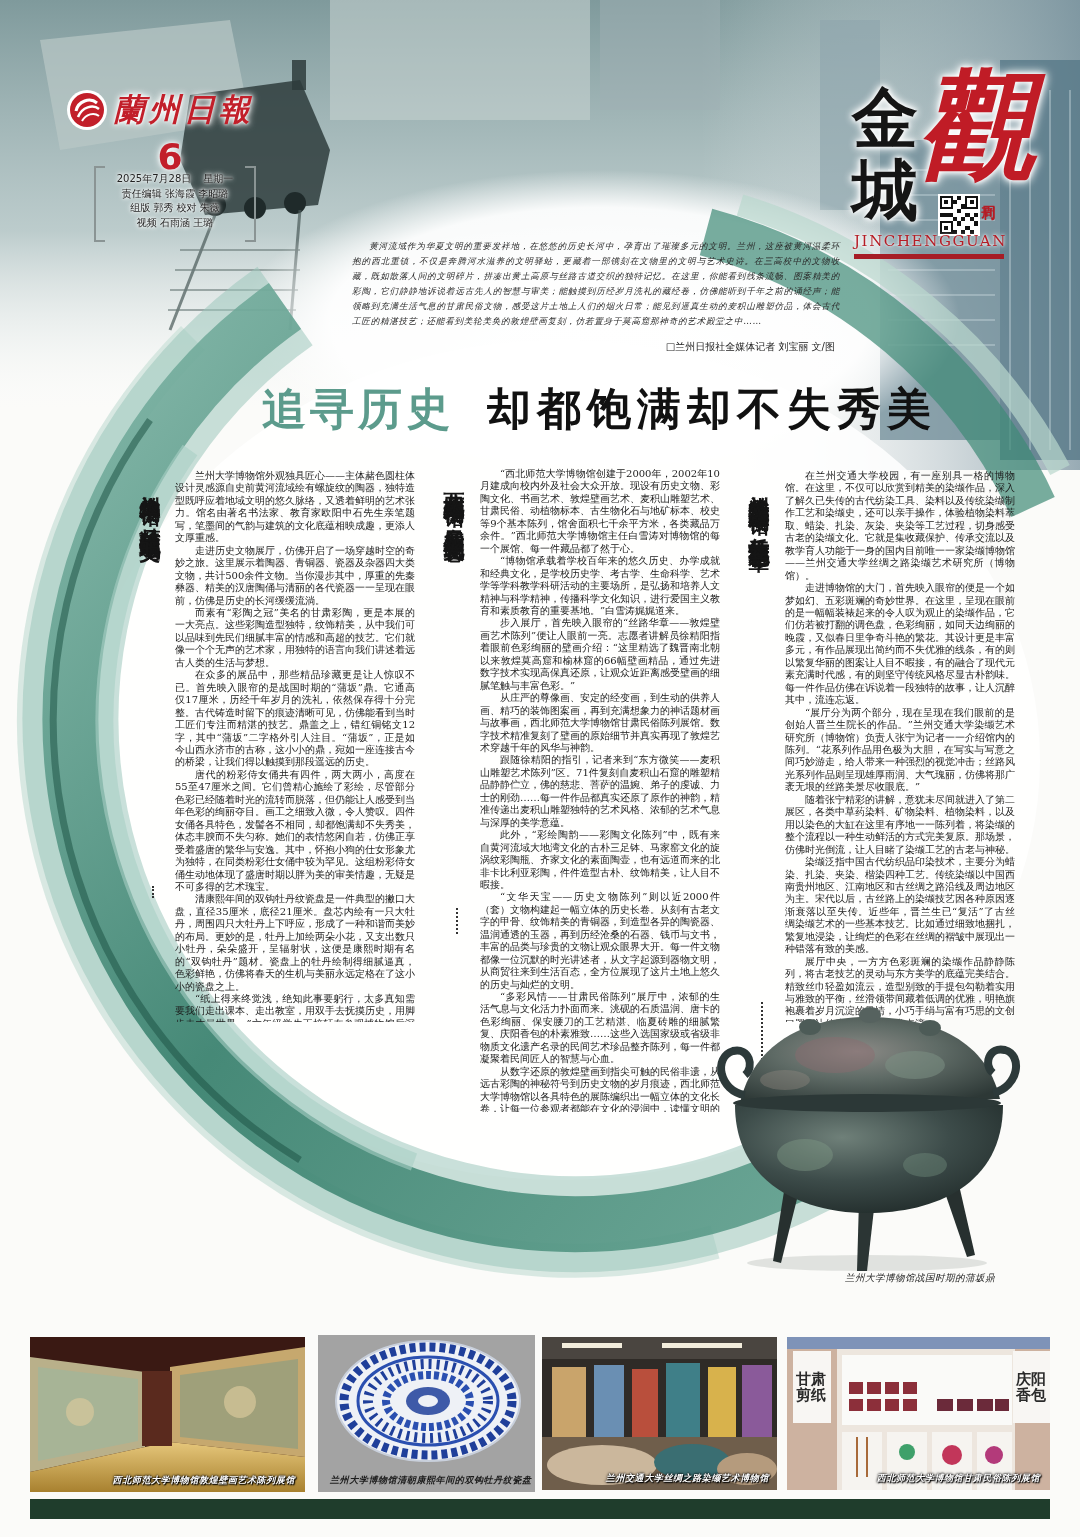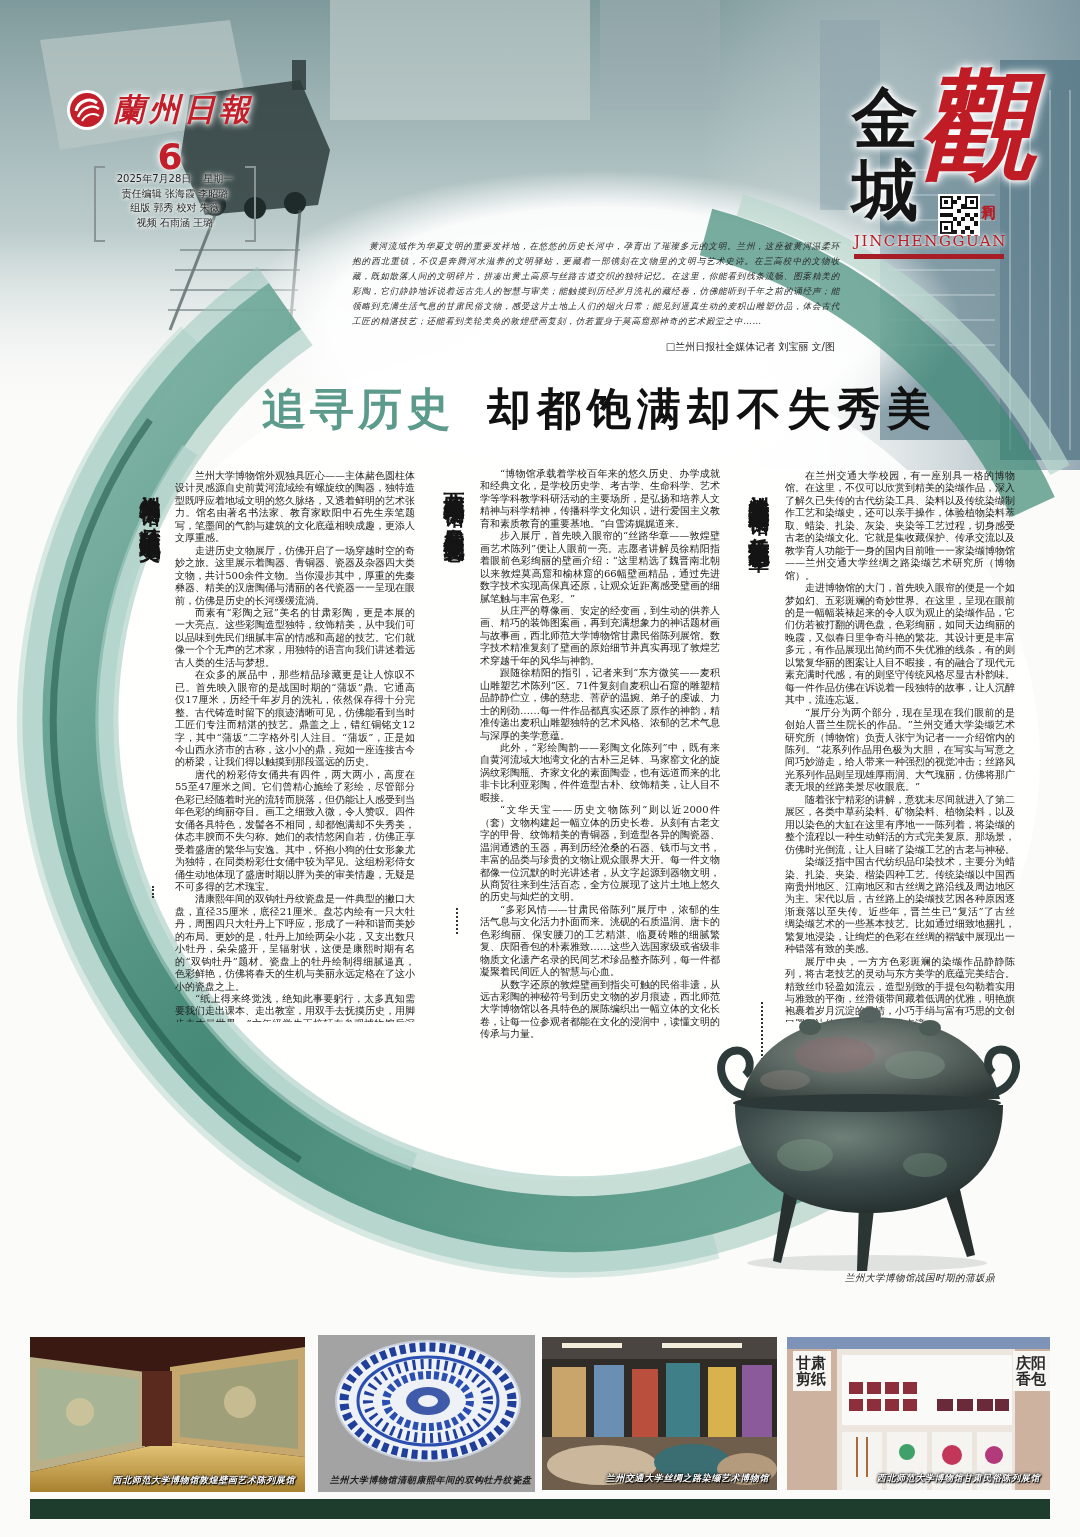--- a/index.html
+++ b/index.html
@@ -100,21 +100,21 @@
   .photo { overflow:hidden; }
   .photo svg { position:absolute; left:0; top:0; }
   .cap {
     position:absolute; bottom:5px; font-family:"DejaVu Serif", serif; font-style:italic; font-weight:bold;
     font-size:9px; letter-spacing:0.6px; white-space:nowrap;
   }
   .cap.light { color:#fff; text-shadow:0 0 2px #000, 0 0 3px #000, 1px 1px 1px #000; }
   .cap.dark { color:#1c1c1c; }
   .sign {
     position:absolute; font-family:"DejaVu Sans", sans-serif; font-weight:bold; font-size:15px;
-    line-height:16px; color:#2a2a2a; background:#f8f6f3; padding:4px 3px;
+    line-height:16px; color:#2a2a2a; background:#f8f6f3; padding:20px 3px;
   }
   .footer-bar { left:30px; top:1499px; width:1020px; height:20px; background:#1f3d2c; }
 </style>
 </head>
 <body>
 
 <svg class="bg" width="1080" height="1537" viewBox="0 0 1080 1537">
   <defs>
     <linearGradient id="topfade" x1="0" y1="0" x2="0" y2="1">
       <stop offset="0" stop-color="#7f9a9c"></stop>
@@ -259,20 +259,21 @@
   <p>而素有“彩陶之冠”美名的甘肃彩陶，更是本展的一大亮点。这些彩陶造型独特，纹饰精美，从中我们可以品味到先民们细腻丰富的情感和高超的技艺。它们就像一个个无声的艺术家，用独特的语言向我们讲述着远古人类的生活与梦想。</p>
   <p>在众多的展品中，那些精品珍藏更是让人惊叹不已。首先映入眼帘的是战国时期的“蒲坂”鼎。它通高仅17厘米，历经千年岁月的洗礼，依然保存得十分完整。古代铸造时留下的痕迹清晰可见，仿佛能看到当时工匠们专注而精湛的技艺。鼎盖之上，错红铜铭文12字，其中“蒲坂”二字格外引人注目。“蒲坂”，正是如今山西永济市的古称，这小小的鼎，宛如一座连接古今的桥梁，让我们得以触摸到那段遥远的历史。</p>
   <p>唐代的粉彩侍女俑共有四件，两大两小，高度在55至47厘米之间。它们曾精心施绘了彩绘，尽管部分色彩已经随着时光的流转而脱落，但仍能让人感受到当年色彩的绚丽夺目。画工之细致入微，令人赞叹。四件女俑各具特色，发髻各不相同，却都饱满却不失秀美，体态丰腴而不失匀称。她们的表情悠闲自若，仿佛正享受着盛唐的繁华与安逸。其中，怀抱小狗的仕女形象尤为独特，在同类粉彩仕女俑中较为罕见。这组粉彩侍女俑生动地体现了盛唐时期以胖为美的审美情趣，无疑是不可多得的艺术瑰宝。</p>
   <p>清康熙年间的双钩牡丹纹瓷盘是一件典型的撇口大盘，直径35厘米，底径21厘米。盘芯内绘有一只大牡丹，周围四只大牡丹上下呼应，形成了一种和谐而美妙的布局。更妙的是，牡丹上加绘两朵小花，又支出数只小牡丹，朵朵盛开，呈辐射状，这便是康熙时期有名的“双钩牡丹”题材。瓷盘上的牡丹绘制得细腻逼真，色彩鲜艳，仿佛将春天的生机与美丽永远定格在了这小小的瓷盘之上。</p>
   <p>“纸上得来终觉浅，绝知此事要躬行，太多真知需要我们走出课本、走出教室，用双手去抚摸历史，用脚步去丈量世界。”六年级学生王梓轩在参观博物馆后深有感触，暗暗决定要常常走进博物馆，让这些跨越时空的文物与故事，丰盈自己的成长之路。</p>
 </div>
 
 <div class="abs vtitle" style="left:440px; top:476px;">西北师范大学博物馆：多元展厅编制文化长卷</div>
 <div class="abs vdots" style="left:456px; top:908px; height:26px;"></div>
 <div class="abs col-text" style="left:480px; top:468px; width:240px; height:644px;">
+  <p>“西北师范大学博物馆创建于2000年，2002年10月建成向校内外及社会大众开放。现设有历史文物、彩陶文化、书画艺术、敦煌壁画艺术、麦积山雕塑艺术、甘肃民俗、动植物标本、古生物化石与地矿标本、校史等9个基本陈列，馆舍面积七千余平方米，各类藏品万余件。”西北师范大学博物馆主任白雪涛对博物馆的每一个展馆、每一件藏品都了然于心。</p>
   <p>“博物馆承载着学校百年来的悠久历史、办学成就和经典文化，是学校历史学、考古学、生命科学、艺术学等学科教学科研活动的主要场所，是弘扬和培养人文精神与科学精神，传播科学文化知识，进行爱国主义教育和素质教育的重要基地。”白雪涛娓娓道来。</p>
   <p>步入展厅，首先映入眼帘的“丝路华章——敦煌壁画艺术陈列”便让人眼前一亮。志愿者讲解员徐精阳指着眼前色彩绚丽的壁画介绍：“这里精选了魏晋南北朝以来敦煌莫高窟和榆林窟的66幅壁画精品，通过先进数字技术实现高保真还原，让观众近距离感受壁画的细腻笔触与丰富色彩。”</p>
   <p>从庄严的尊像画、安定的经变画，到生动的供养人画、精巧的装饰图案画，再到充满想象力的神话题材画与故事画，西北师范大学博物馆甘肃民俗陈列展馆。数字技术精准复刻了壁画的原始细节并真实再现了敦煌艺术穿越千年的风华与神韵。</p>
   <p>跟随徐精阳的指引，记者来到“东方微笑——麦积山雕塑艺术陈列”区。71件复刻自麦积山石窟的雕塑精品静静伫立，佛的慈悲、菩萨的温婉、弟子的虔诚、力士的刚劲……每一件作品都真实还原了原作的神韵，精准传递出麦积山雕塑独特的艺术风格、浓郁的艺术气息与深厚的美学意蕴。</p>
   <p>此外，“彩绘陶韵——彩陶文化陈列”中，既有来自黄河流域大地湾文化的古朴三足钵、马家窑文化的旋涡纹彩陶瓶、齐家文化的素面陶壶，也有远道而来的北非卡比利亚彩陶，件件造型古朴、纹饰精美，让人目不暇接。</p>
   <p>“文华天宝——历史文物陈列”则以近2000件（套）文物构建起一幅立体的历史长卷。从刻有古老文字的甲骨、纹饰精美的青铜器，到造型各异的陶瓷器、温润通透的玉器，再到历经沧桑的石器、钱币与文书，丰富的品类与珍贵的文物让观众眼界大开。每一件文物都像一位沉默的时光讲述者，从文字起源到器物文明，从商贸往来到生活百态，全方位展现了这片土地上悠久的历史与灿烂的文明。</p>
   <p>“多彩风情——甘肃民俗陈列”展厅中，浓郁的生活气息与文化活力扑面而来。洮砚的石质温润、唐卡的色彩绚丽、保安腰刀的工艺精湛、临夏砖雕的细腻繁复、庆阳香包的朴素雅致……这些入选国家级或省级非物质文化遗产名录的民间艺术珍品整齐陈列，每一件都凝聚着民间匠人的智慧与心血。</p>
   <p>从数字还原的敦煌壁画到指尖可触的民俗非遗，从远古彩陶的神秘符号到历史文物的岁月痕迹，西北师范大学博物馆以各具特色的展陈编织出一幅立体的文化长卷，让每一位参观者都能在文化的浸润中，读懂文明的传承与力量。</p>
 </div>
 

